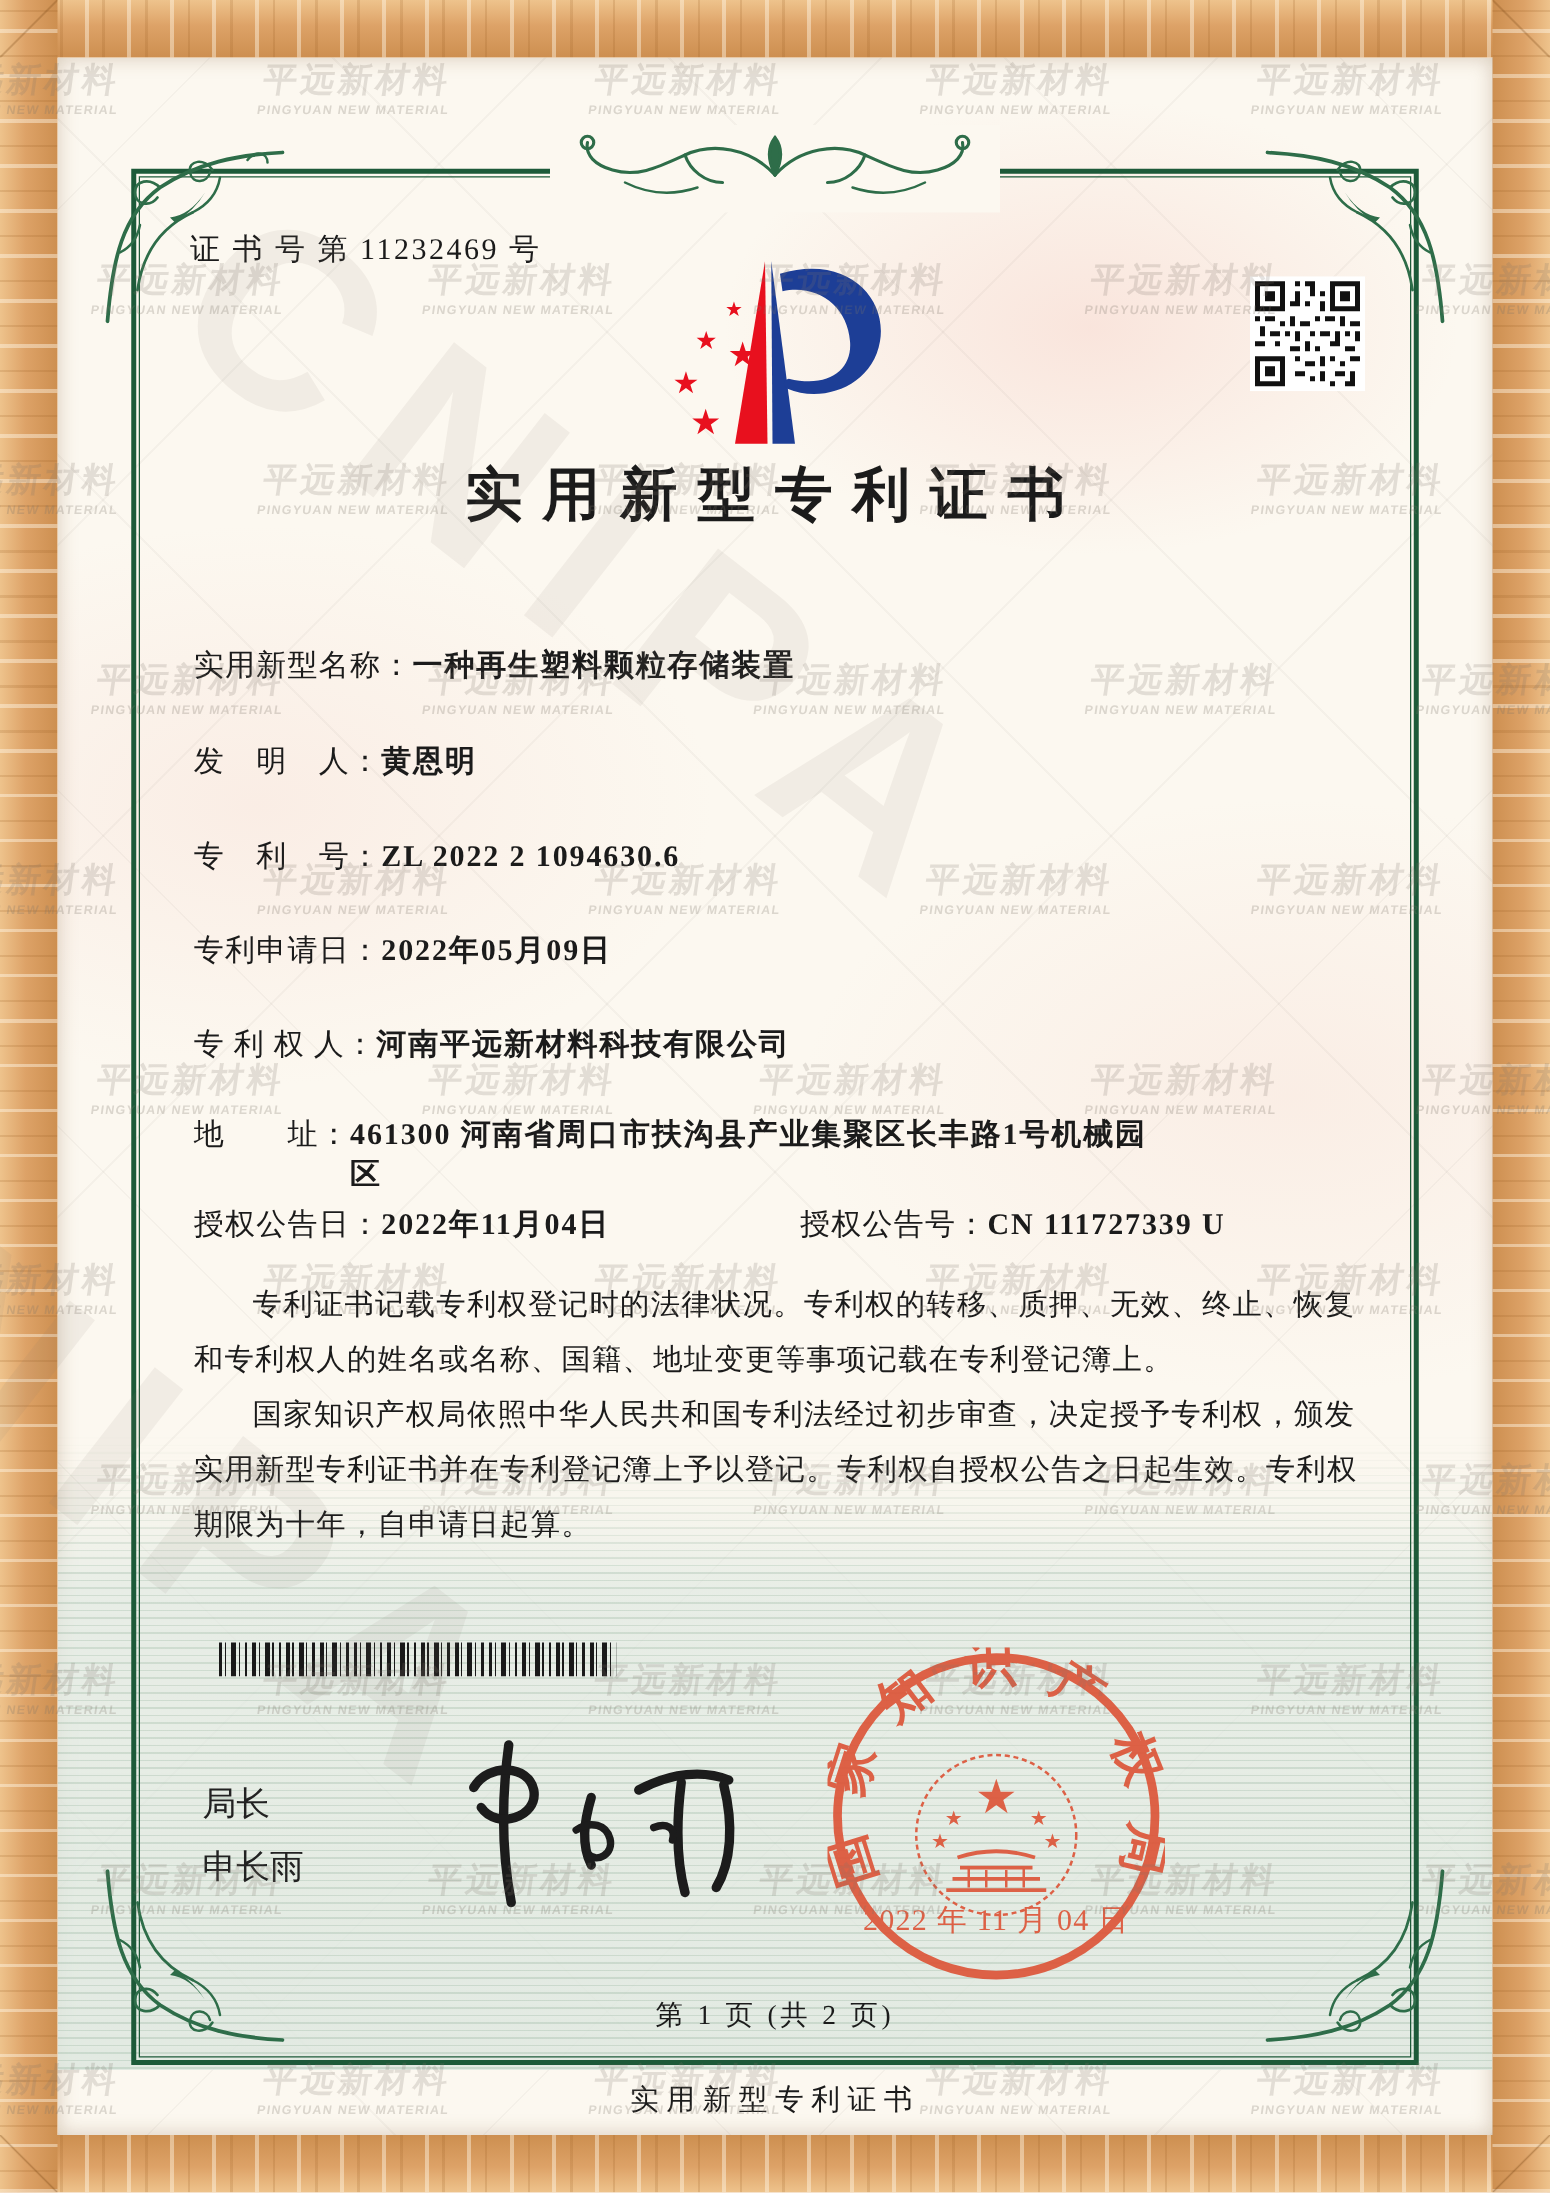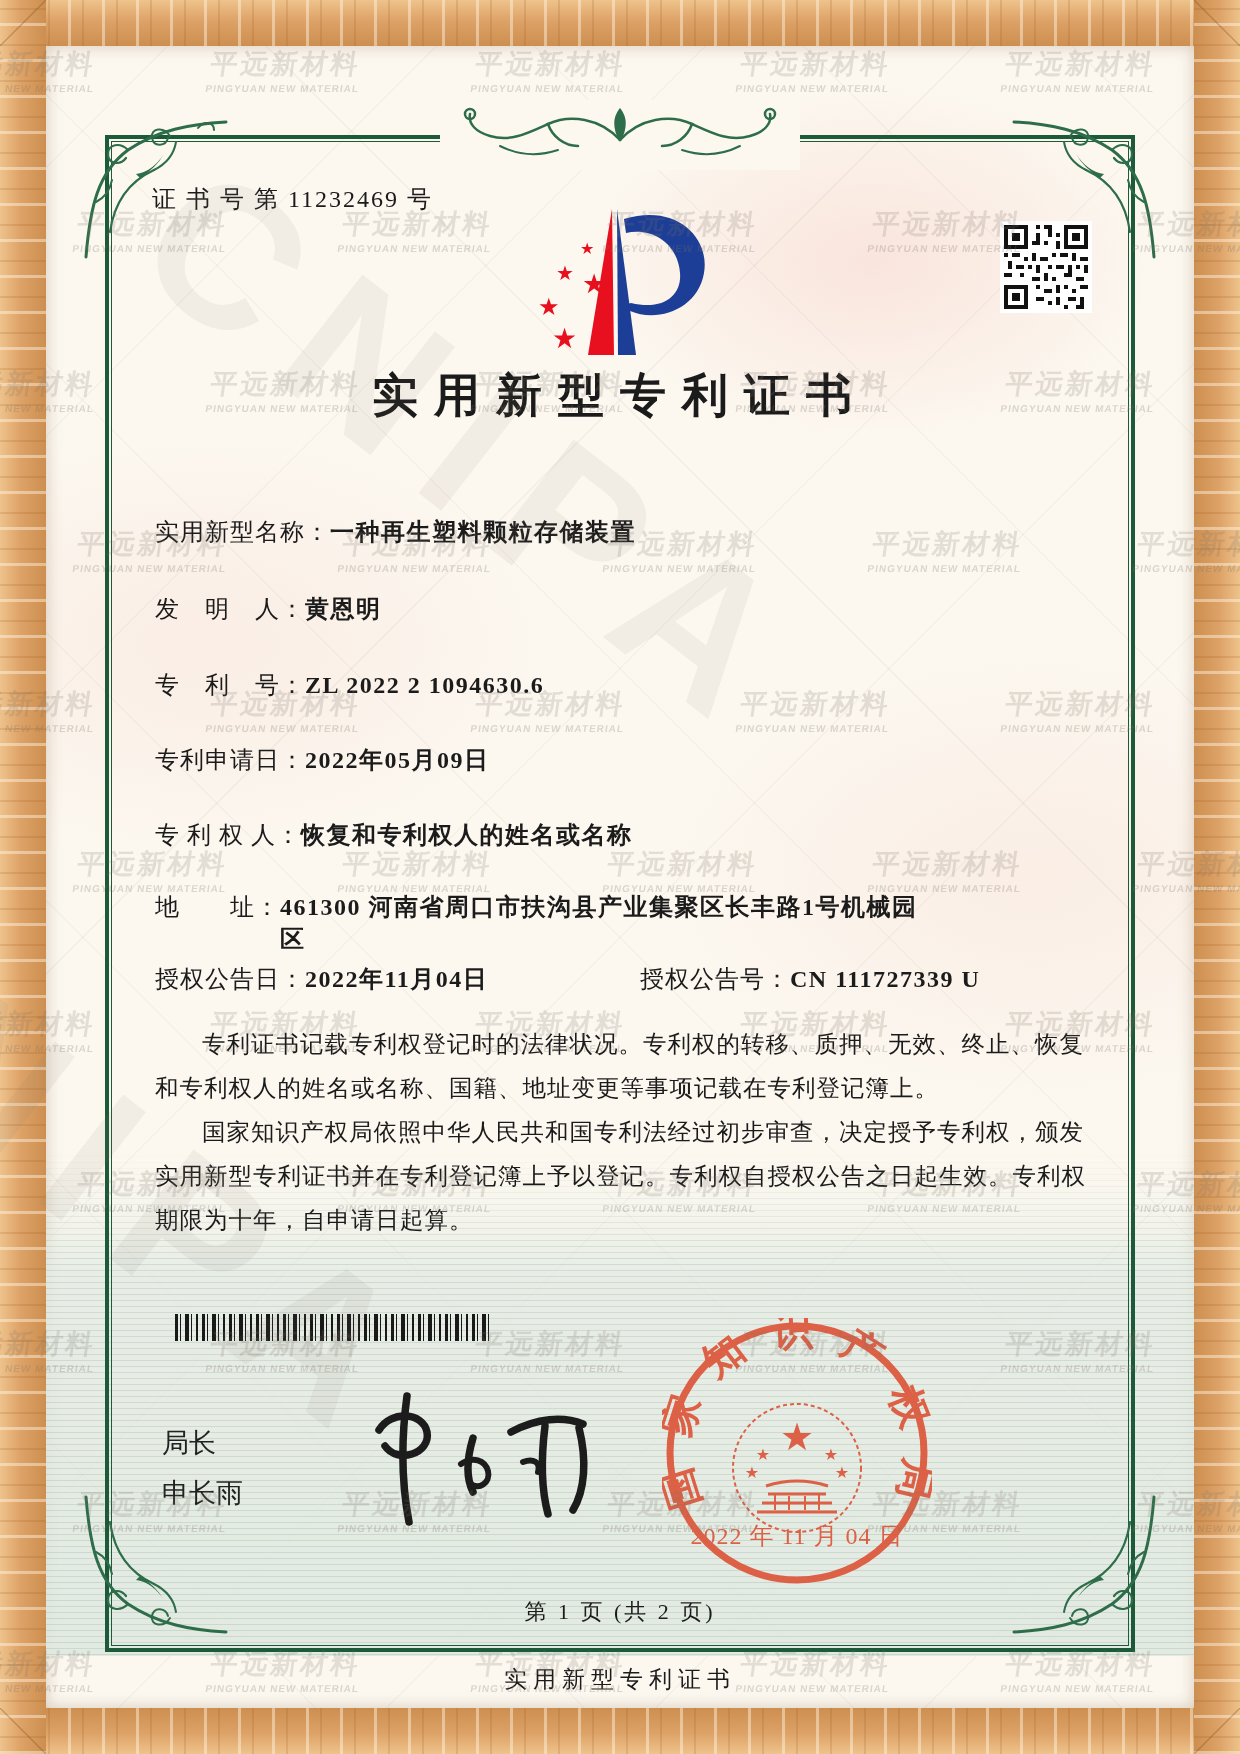--- a/index.html
+++ b/index.html
@@ -222,21 +222,21 @@
     <div class="frow" style="top:593px">
       <span>发　明　人：</span><span class="fvalue">黄恩明</span>
     </div>
     <div class="frow" style="top:669px">
       <span>专　利　号：</span><span class="fvalue">ZL 2022 2 1094630.6</span>
     </div>
     <div class="frow" style="top:744px">
       <span>专利申请日：</span><span class="fvalue">2022年05月09日</span>
     </div>
     <div class="frow" style="top:819px">
-      <span>专 利 权 人：</span><span class="fvalue">恢复和专利权人的姓名或名称</span>
+      <span>专 利 权 人：</span><span class="fvalue">河南平远新材料科技有限公司</span>
     </div>
     <div class="frow" style="top:891px">
       <span>地　　址：</span><span class="fvalue pre">461300 河南省周口市扶沟县产业集聚区长丰路1号机械园
 区</span>
     </div>
     <div class="frow" style="top:963px">
       <span>授权公告日：</span><span class="fvalue">2022年11月04日</span>
       <span class="pair2">
         <span>授权公告号：</span><span class="fvalue">CN 111727339 U</span>
       </span>

